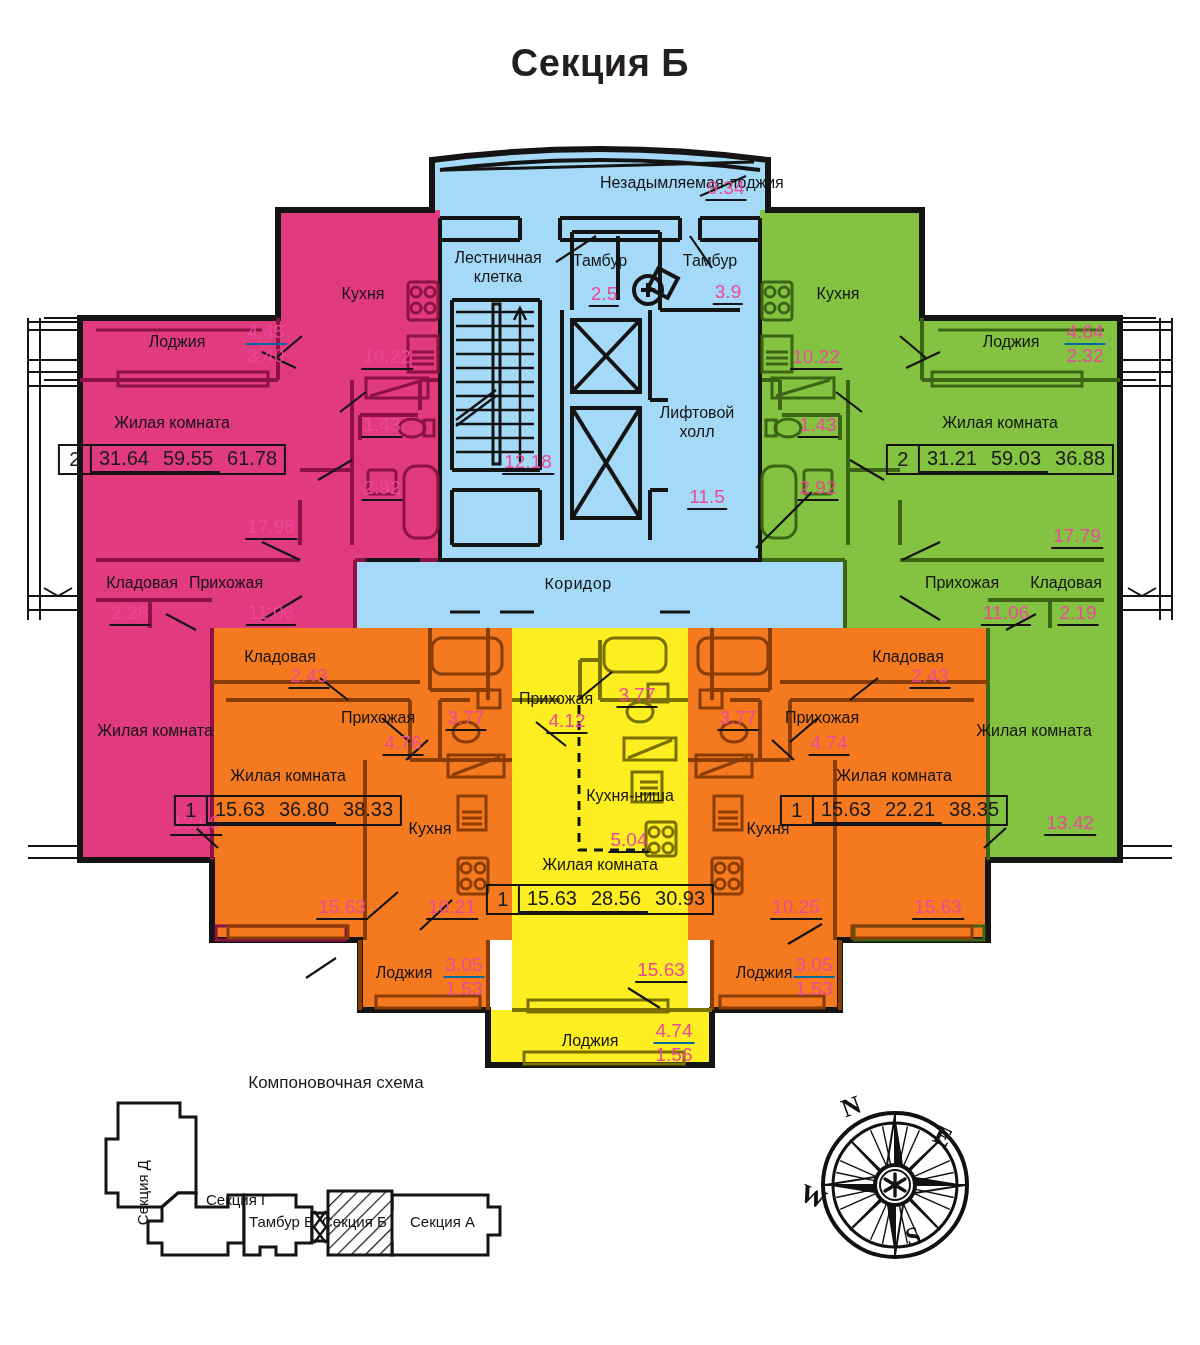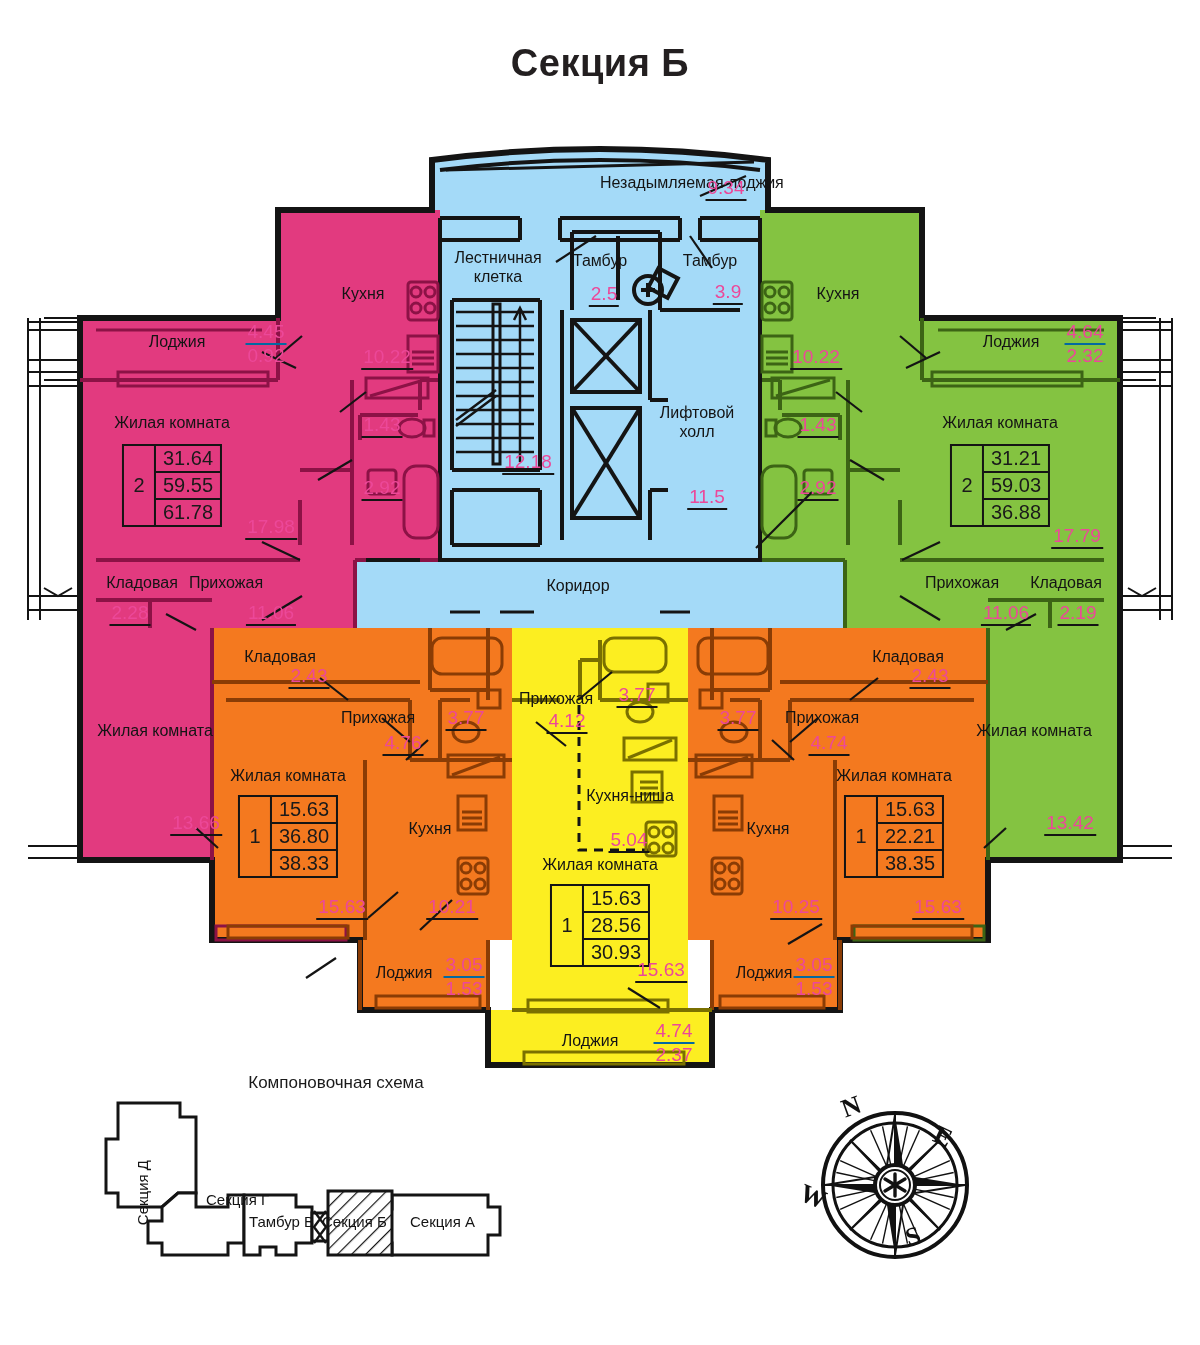--- a/index.html
+++ b/index.html
@@ -22,21 +22,21 @@
        color:#ec4899;text-align:center;transform:translateX(-50%);}
   .dim u{text-decoration:none;display:block;border-bottom:2px solid #0369a1;padding:0 2px 1px 2px;}
   .dim .n{display:block;padding:1px 2px 0 2px;}
   .dim.single u{border-bottom:2px solid #141414;}
 
   
   .badge{position:absolute;border:2px solid #141414;display:flex;
          background:transparent;transform:translateX(-50%);}
   .badge .cnt{display:flex;align-items:center;justify-content:center;
               width:30px;border-right:2px solid #141414;font-size:20px;}
-  .badge .vals{display:flex;flex-direction:column;}
+  .badge .vals{display:flex;flex-direction:row;}
   .badge .vals span{display:block;padding:1px 7px;font-size:20px;text-align:center;
                     border-bottom:2px solid #141414;}
   .badge .vals span:last-child{border-bottom:none;}
 
   
   #scheme-title{position:absolute;left:336px;top:1073px;font-size:17px;transform:translateX(-50%);}
   #scheme-wrap{position:absolute;left:100px;top:1095px;width:420px;height:170px;}
   .sec-lbl{position:absolute;font-size:15px;white-space:nowrap;color:#141414;}
   #sec-d-label{left:134px;top:1160px;writing-mode:vertical-rl;transform:rotate(180deg);font-size:15px;}
 
@@ -397,26 +397,26 @@
 <div class="dim single" style="left:728px;top:282px;">
     <u>3.9</u>
   </div>
 
 <div class="lbl c" style="left:697px;top:404px;">Лифтовой</div>
 <div class="lbl c" style="left:697px;top:423px;">холл</div>
 <div class="dim single" style="left:707px;top:487px;">
     <u>11.5</u>
   </div>
 
-<div class="lbl c" style="left:578px;top:577px;">Коридор</div>
+<div class="lbl c" style="left:578px;top:577px;font-family:Liberation Mono, monospace;">Коридор</div>
 
 <div class="lbl c" style="left:177px;top:333px;">Лоджия</div>
 <div class="dim" style="left:266px;top:322px;">
   <u>4.45</u>
-  <span class="n">0.92</span>
+  <span class="n">3.40</span>
 </div>
 <div class="lbl c" style="left:363px;top:285px;">Кухня</div>
 <div class="dim single" style="left:387px;top:347px;">
     <u>10.22</u>
   </div>
 <div class="dim single" style="left:382px;top:415px;">
     <u>1.43</u>
   </div>
 <div class="dim single" style="left:382px;top:478px;">
     <u>2.92</u>
@@ -571,21 +571,21 @@
     <span>28.56</span>
     <span>30.93</span>
   </div>
 </div>
 <div class="dim single" style="left:661px;top:960px;">
     <u>15.63</u>
   </div>
 <div class="lbl c" style="left:590px;top:1032px;">Лоджия</div>
 <div class="dim" style="left:674px;top:1021px;">
   <u>4.74</u>
-  <span class="n">2.37</span>
+  <span class="n">1.56</span>
 </div>
 
 <div id="scheme-title">Компоновочная схема</div>
 
 <svg id="scheme-wrap" viewBox="0 0 420 170" xmlns="http://www.w3.org/2000/svg">
   <g fill="#ffffff" stroke="#141414" stroke-width="3">
 
     <path d="M18,8 L80,8 L80,22 L96,22 L96,98 L78,98 L62,112 L18,112 L18,98 L6,98 L6,44 L18,44 Z"></path>
 
     <path d="M62,112 L78,98 L96,98 L96,112 L128,112 L128,100 L144,100 L144,148 L128,148

